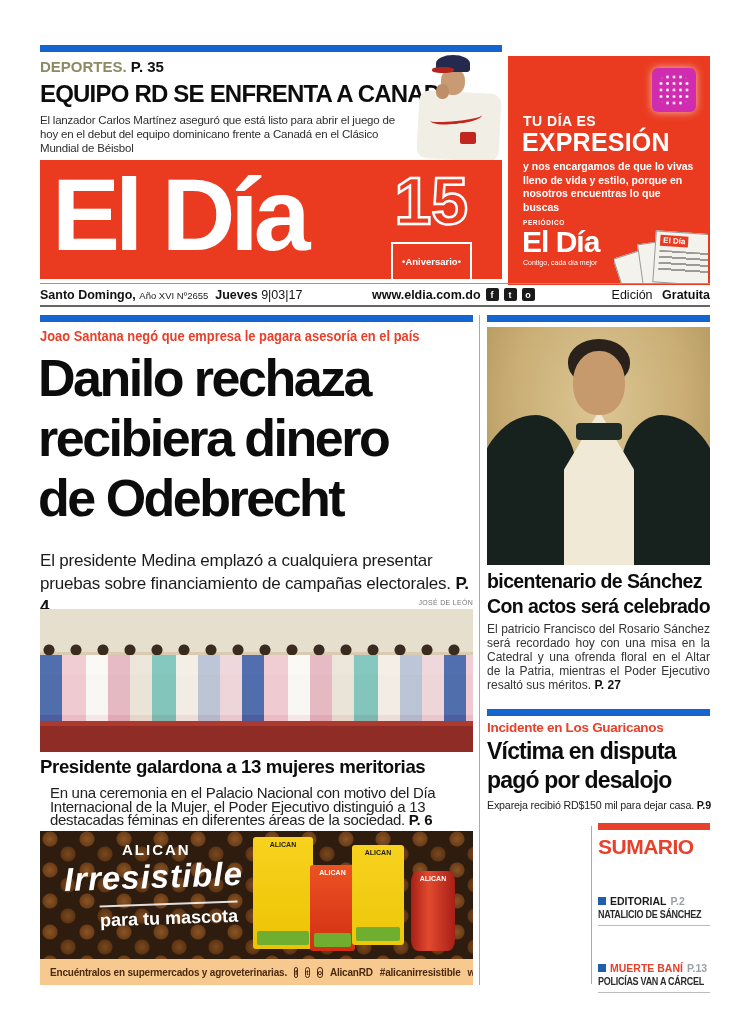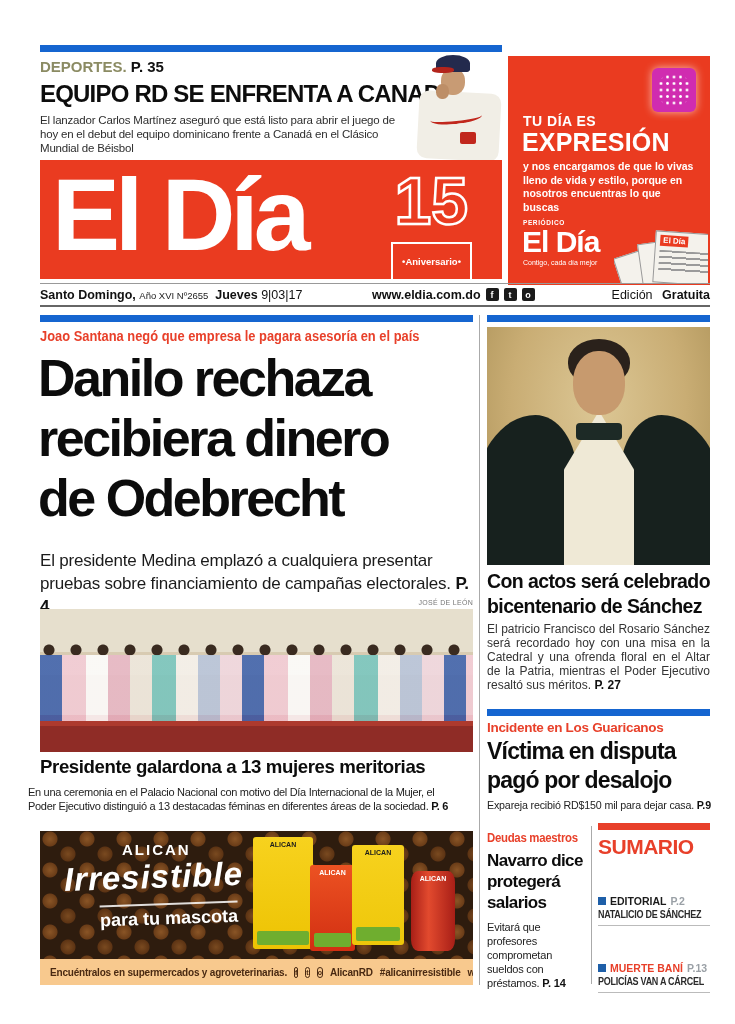--- a/index.html
+++ b/index.html
@@ -66,21 +66,21 @@
   .main-kicker{left:40px;top:328px;font-size:14px;}
   .main-headline{left:38px;top:348px;font-size:52px;font-weight:bold;line-height:60px;letter-spacing:-2.5px;color:#0c0c0c;}
   .main-headline span{display:block;}
   .main-deck{left:40px;top:549px;width:440px;font-size:17px;line-height:23px;color:#1b1b1b;letter-spacing:-.2px;}
   .photo-credit{left:40px;top:599px;width:433px;text-align:right;font-size:7px;color:#777;letter-spacing:.3px;}
   
   .photo-women{left:40px;top:609px;width:433px;height:143px;overflow:hidden;background:linear-gradient(180deg,#e6dfcd 0 30%,#d8cbb2 30% 46%,#cbb89c 46% 74%,#ad3a2e 74% 82%,#8f2c26 82% 100%);}
   .photo-women .heads{position:absolute;left:0;top:33px;width:100%;height:15px;background-image:radial-gradient(circle at 9px 8px,#3a2b20 5px,rgba(0,0,0,0) 6px);background-size:27px 15px;}
   .photo-women .dresses{position:absolute;left:0;top:46px;width:100%;height:66px;opacity:.88;background:repeating-linear-gradient(90deg,#3f63ae 0 22px,#f4cdd8 22px 46px,#ffffff 46px 68px,#e9b9c8 68px 90px,#efe9df 90px 112px,#79c7c0 112px 136px,#f7f3ee 136px 158px,#b9c6dd 158px 180px,#f2d9e2 180px 202px);}
   .h2-left{left:40px;top:756px;font-size:19px;font-weight:bold;letter-spacing:-.4px;color:#0c0c0c;}
-  .deck2{left:28px;top:786px;width:433px;font-size:11px;line-height:13.5px;letter-spacing:-.3px;color:#222;}
+  .deck2{left:50px;top:786px;width:433px;font-size:15px;line-height:13.5px;letter-spacing:-.3px;color:#222;}
   
   .ad{left:40px;top:831px;width:433px;height:154px;overflow:hidden;background-color:#2e1c0e;
       background-image:radial-gradient(circle at 10px 8px,#8a5526 0,#6b3d18 7px,rgba(0,0,0,0) 8px),radial-gradient(circle at 28px 23px,#7a4a20 0,#5d3414 7px,rgba(0,0,0,0) 8px);
       background-size:37px 31px;}
   .ad-brand{position:absolute;left:82px;top:10px;color:#fff;font-size:15px;font-weight:bold;letter-spacing:2px;}
   .ad-head{position:absolute;left:24px;top:27px;color:#fff;font-size:33px;font-weight:bold;font-style:italic;transform:rotate(-2deg);letter-spacing:1px;}
   .ad-sub{position:absolute;left:60px;top:72px;color:#fff;font-size:18px;font-weight:bold;border-top:2px solid rgba(255,255,255,.85);padding-top:3px;transform:rotate(-2deg);}
   .products{position:absolute;right:8px;top:6px;width:212px;height:118px;}
   .bag{position:absolute;border-radius:3px;}
   .bag .blabel{font-size:7px;font-weight:bold;text-align:center;display:block;margin-top:4px;}
@@ -256,55 +256,41 @@
   <div class="bar" style="left:487px;top:315px;width:223px;"></div>
   <div class="abs portrait">
     <div class="coatL"></div>
     <div class="coatR"></div>
     <div class="shirt"></div>
     <div class="hair"></div>
     <div class="face"></div>
     <div class="bow"></div>
   </div>
   <h2 class="abs h-sanchez">
+    <span class="nowrap">bicentenario de Sánchez</span>
     <span class="nowrap">Con actos será celebrado</span>
-    <span class="nowrap">bicentenario de Sánchez</span>
   </h2>
   <p class="abs body-sanchez">
     <span>El patricio Francisco del Rosario Sánchez será recordado hoy con una misa en la Catedral y una ofrenda floral en el Altar de la Patria, mientras el Poder Ejecutivo resaltó sus méritos.</span>
     <span class="pgref">P. 27</span>
   </p>
 
   <div class="bar" style="left:487px;top:709px;width:223px;"></div>
   <div class="abs kicker kicker2">Incidente en Los Guaricanos</div>
   <h2 class="abs h-victima">
     <span class="nowrap">Víctima en disputa</span>
     <span class="nowrap">pagó por desalojo</span>
   </h2>
   <p class="abs deck3">
     <span class="sqz" style="--sx:.93;">
       <span>Expareja recibió RD$150 mil para dejar casa.</span>
       <span class="pgref">P.9</span>
     </span>
   </p>
 
-  <div class="abs deudas">
-    <div class="kicker dk">
-      <span class="sqz" style="--sx:.95;font-weight:bold;">Deudas maestros</span>
-    </div>
-    <h3>
-      <span class="nowrap">Navarro dice</span>
-      <span class="nowrap">protegerá</span>
-      <span class="nowrap">salarios</span>
-    </h3>
-    <p class="dd">
-      <span>Evitará que profesores comprometan sueldos con préstamos.</span>
-      <span class="pgref">P. 14</span>
-    </p>
-  </div>
 
   <div class="vdiv" style="left:591px;top:826px;height:158px;"></div>
 
   <div class="abs sumario">
     <div class="redbar"></div>
     <div class="title">SUMARIO</div>
 
     <div class="item">
       <div class="lrow">
         <span class="sq"></span>

